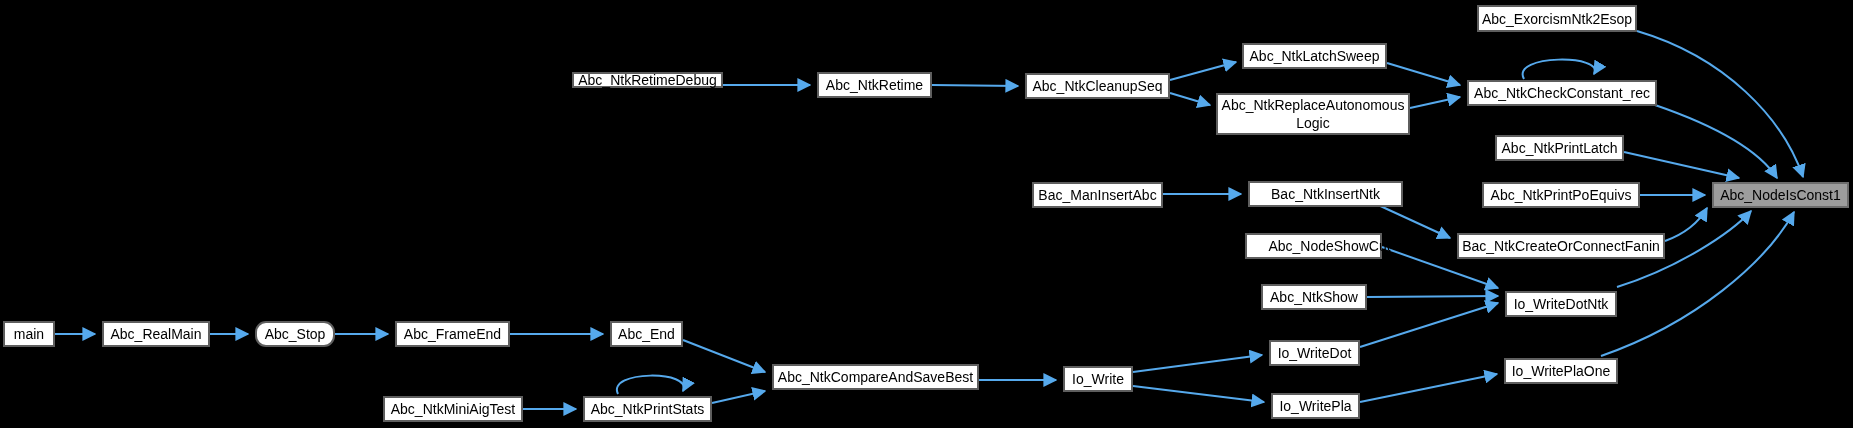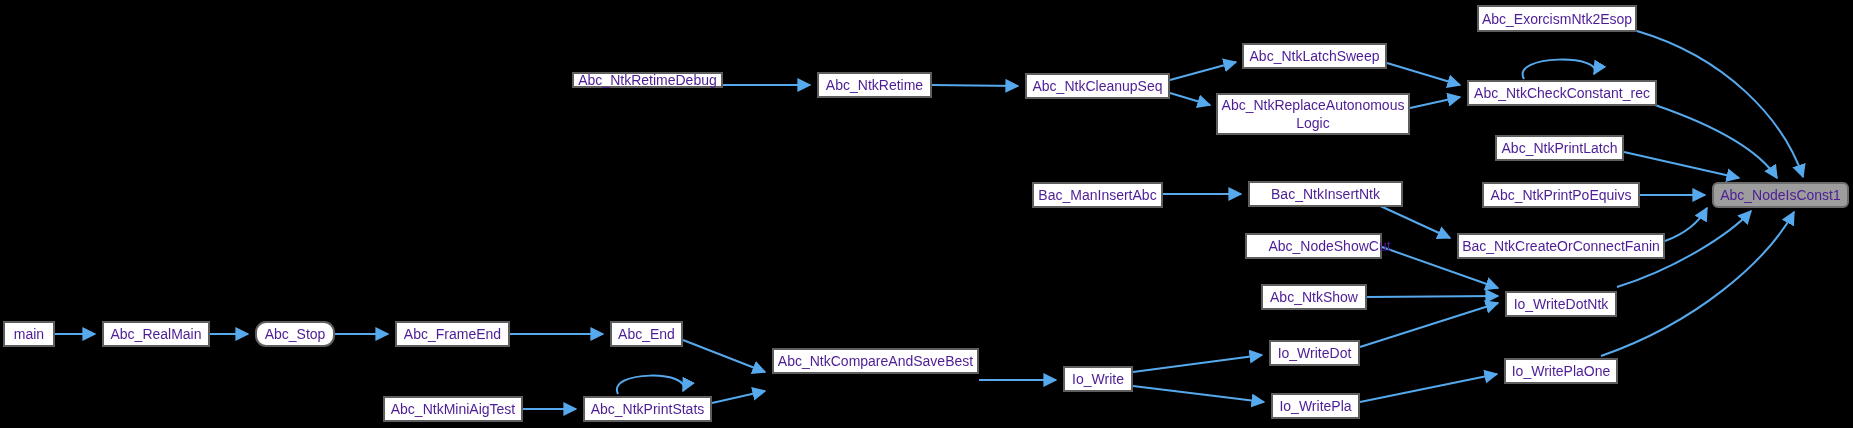--- a/index.html
+++ b/index.html
@@ -14,30 +14,29 @@
   .node{
     position:absolute;
     box-sizing:border-box;
     display:flex;
     flex-direction:column;
     align-items:center;
     justify-content:center;
     text-align:center;
     font-size:14px;
     line-height:18px;
-    color:#4c1d95;
+    color:#000000;
     background:#ffffff;
     border:2px solid #5e5e5e;
     white-space:nowrap;
     cursor:pointer;
   }
   .node.highlighted{
     background:#9d9d9d;
     border-color:#6d6d6d;
-    border-radius:6px;
   }
   .edge{fill:none;stroke-width:2px;}
 </style>
 </head>
 <body>
 
 <div id="canvas">
   <svg id="edge-layer" width="1853" height="428" viewBox="0 0 1853 428" xmlns="http://www.w3.org/2000/svg">
     <defs>
       <marker id="arrowhead" viewBox="0 0 10 10" markerWidth="7" markerHeight="7" refX="9" refY="5" orient="auto" markerUnits="strokeWidth">
@@ -93,21 +92,21 @@
       </div>
       <div class="node" style="left: 610px; top: 321px; width: 73px; height: 26px;">
         <span>Abc_End</span>
       </div>
       <div class="node" style="left: 383px; top: 396px; width: 140px; height: 26px;">
         <span>Abc_NtkMiniAigTest</span>
       </div>
       <div class="node" style="left: 583px; top: 396px; width: 129px; height: 26px;">
         <span>Abc_NtkPrintStats</span>
       </div>
-      <div class="node" style="left: 772px; top: 348px; width: 207px; height: 26px;">
+      <div class="node" style="left: 772px; top: 364px; width: 207px; height: 26px;">
         <span>Abc_NtkCompareAndSaveBest</span>
       </div>
       <div class="node" style="left: 1063px; top: 366px; width: 70px; height: 26px;">
         <span>Io_Write</span>
       </div>
       <div class="node" style="left: 1261px; top: 284px; width: 106px; height: 26px;">
         <span>Abc_NtkShow</span>
       </div>
       <div class="node" style="left: 1269px; top: 340px; width: 91px; height: 26px;">
         <span>Io_WriteDot</span>

